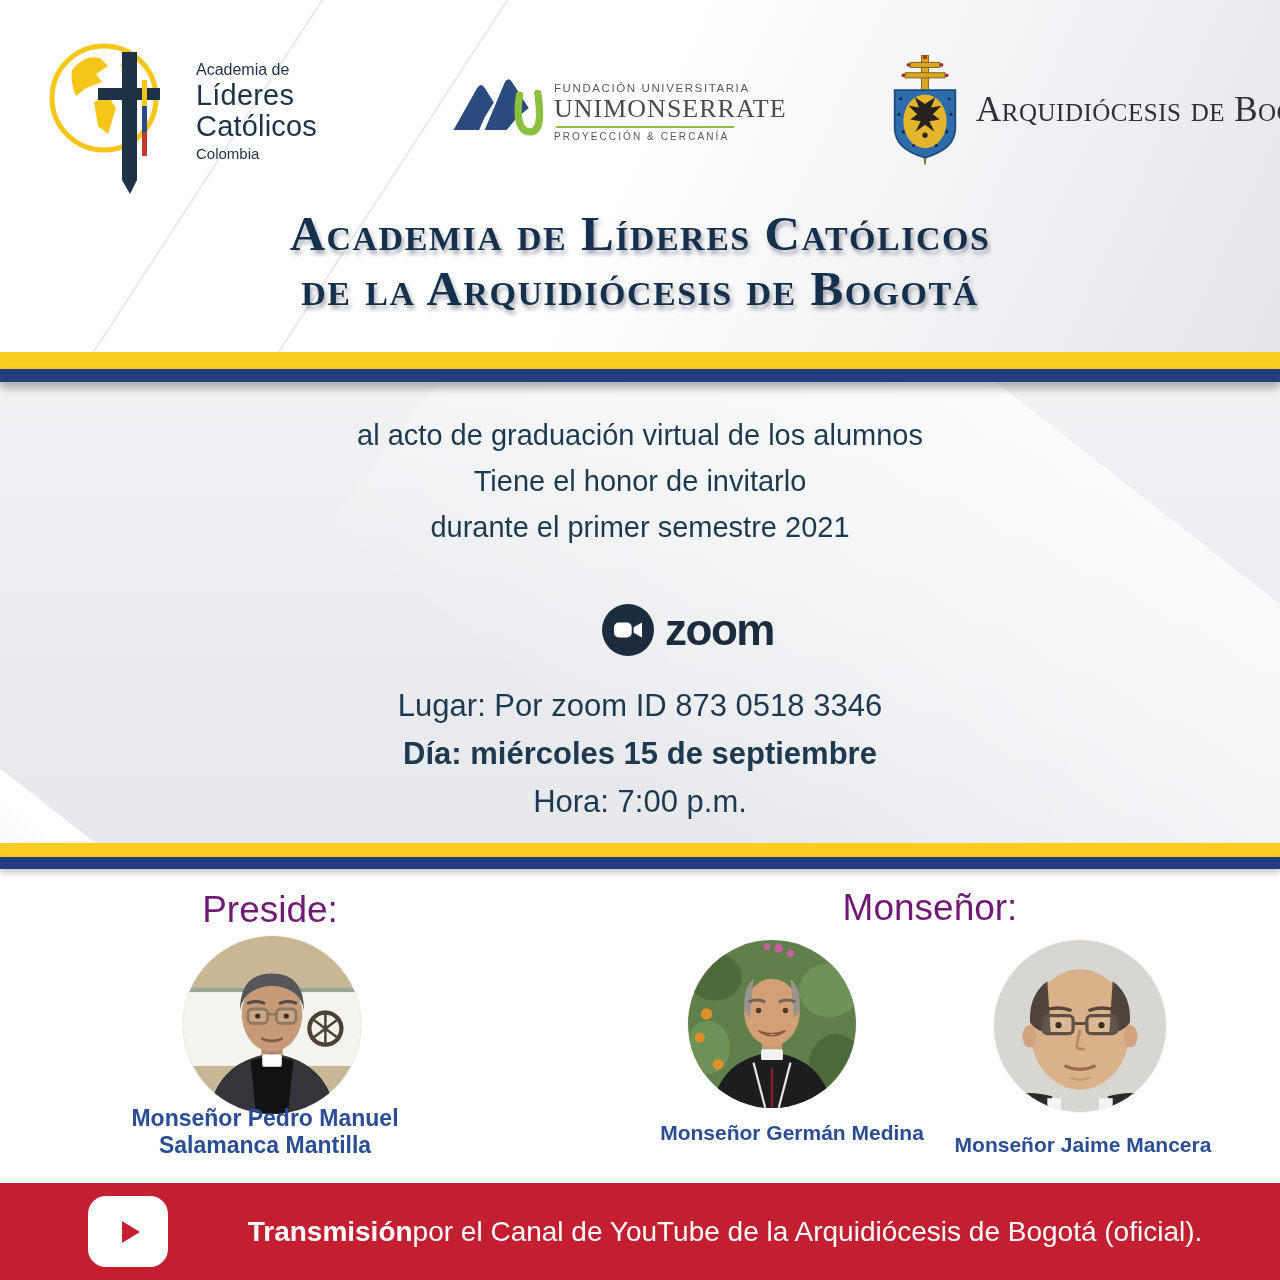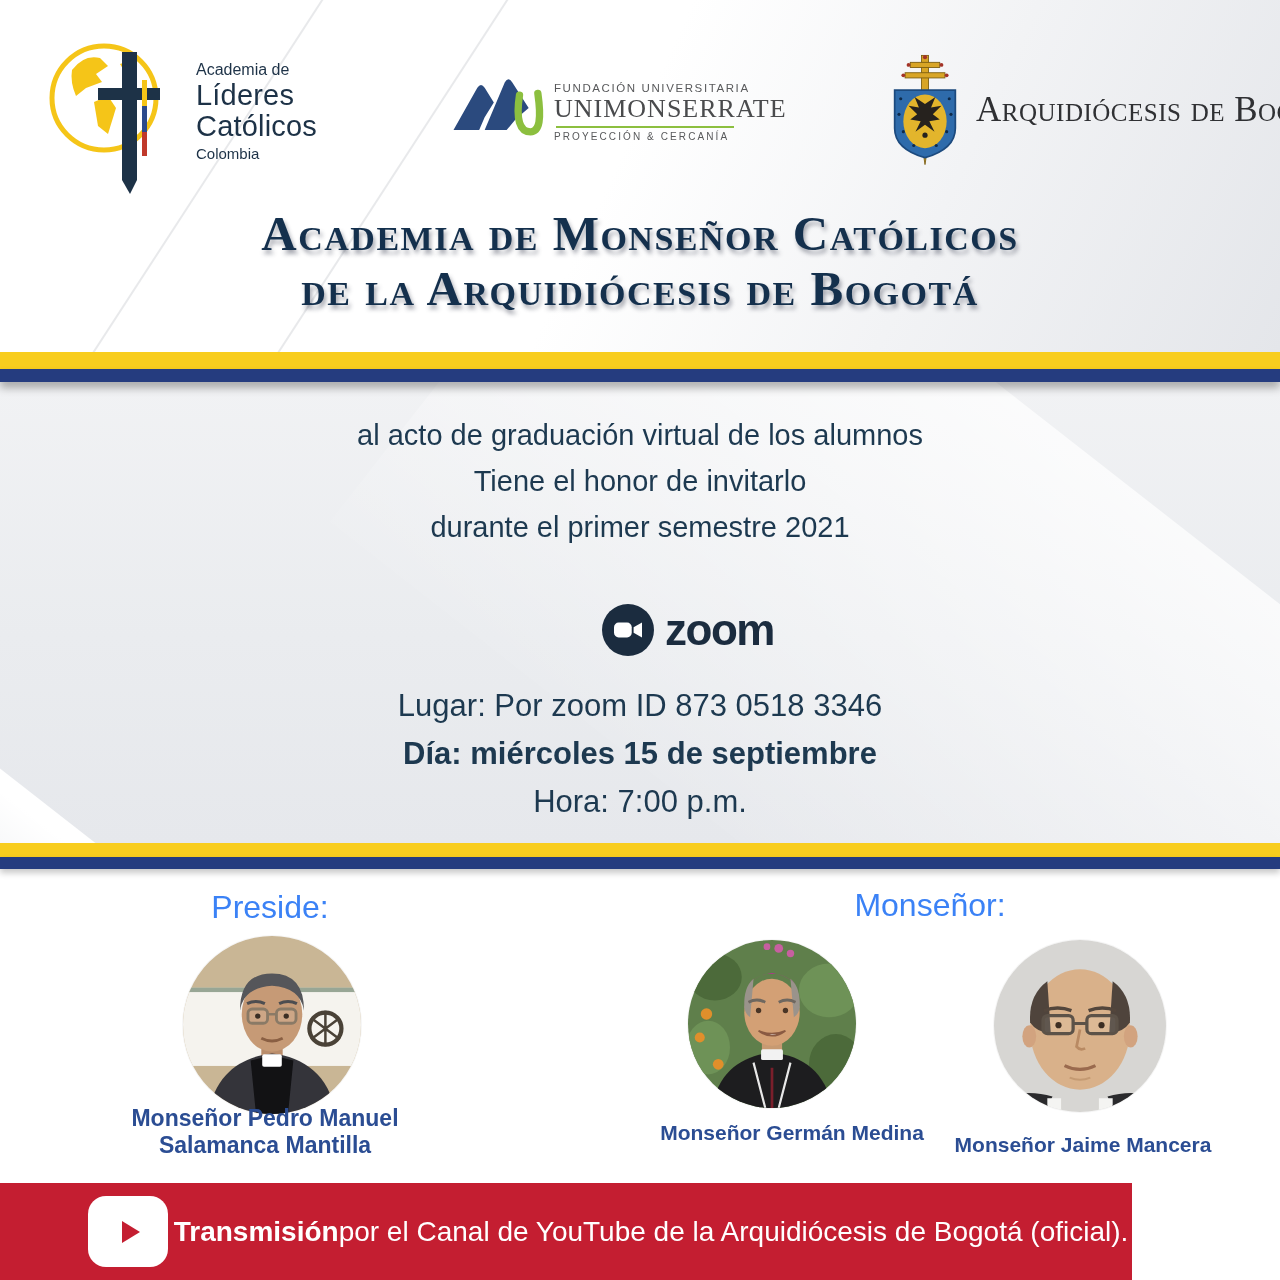--- a/index.html
+++ b/index.html
@@ -74,36 +74,36 @@
     color:#1d3950; font-size:29px; line-height:46px;
   }
   .zoom-row { position:absolute; left:8px; top:222px; width:1280px; display:flex; justify-content:center; align-items:center; gap:11px;padding-left:40px; }
   .zoom-badge { width:52px; height:52px; border-radius:50%; background:#1b2c3f; display:flex; align-items:center; justify-content:center; }
   .zoom-word { font-size:44px; font-weight:bold; color:#1b2c3f; letter-spacing:-1.5px; }
   .details { position:absolute; left:0; top:300px; width:1280px; text-align:center; color:#1d3950; font-size:31px; line-height:48px; }
   .details .bold { font-weight:bold; }
 
   
   .people { position:absolute; left:0; top:869px; width:1280px; height:314px; background:#ffffff; }
-  .sec-label { position:absolute; text-align:center; color:#3b82f6; font-size:32px; }
+  .sec-label { position:absolute; text-align:center; color:#701a75; font-size:37px; }
   .lbl-preside { left:150px; top:20px; width:240px; }
   .lbl-acompanan { left:780px; top:18px; width:300px; }
   .photo { position:absolute; border-radius:50%; overflow:hidden; box-shadow:0 0 0 1px rgba(0,0,0,0.04); }
   .photo svg { display:block; width:100%; height:100%; }
   .ph1 { left:183px; top:67px;  width:178px; height:178px; }
   .ph2 { left:688px; top:71px;  width:168px; height:168px; }
   .ph3 { left:994px; top:71px;  width:172px; height:172px; }
   .name-blue { position:absolute; text-align:center; font-weight:bold; color:#2b4d93; }
   .n1 { left:25px;  top:236px; width:480px; font-size:23px; line-height:27px; }
   .n2 { left:632px; top:252px; width:320px; font-size:21px; }
   .n3 { left:923px; top:264px; width:320px; font-size:21px; }
   .role { position:absolute; left:8px; top:290px; width:540px; text-align:center; color:#3a3a3a; font-size:17px; white-space:nowrap; }
 
   
-  .footer { position:absolute; left:0; top:1183px; width:1132px; height:97px; background:#C41E31; }
+  .footer { position:absolute; left:0; top:1183px; width:1280px; height:97px; background:#C41E31; }
   .yt { position:absolute; left:88px; top:13px; width:80px; height:71px; background:#ffffff; border-radius:18px;
         display:flex; align-items:center; justify-content:center; }
   .footer-text { position:absolute; left:210px; right:40px; top:0; height:97px;
         display:flex; align-items:center; justify-content:center;
         color:#ffffff; font-size:28px; white-space:nowrap; }
   .footer-text .bold { font-weight:bold; }
 </style>
 </head>
 <body>
 
@@ -169,21 +169,21 @@
         <circle cx="75" cy="70" r="1.8" fill="#0e2a4a"></circle>
         <circle cx="20" cy="90" r="1.8" fill="#0e2a4a"></circle>
         <circle cx="70" cy="90" r="1.8" fill="#0e2a4a"></circle>
         <circle cx="32" cy="106" r="1.8" fill="#0e2a4a"></circle>
         <circle cx="58" cy="106" r="1.8" fill="#0e2a4a"></circle>
       </svg>
       <div class="arq-text">Arquidiócesis de Bogotá</div>
     </div>
 
     <div class="title">
-      <div>Academia de Monseñor Católicos</div>
+      <div>Academia de Líderes Católicos</div>
       <div>de la Arquidiócesis de Bogotá</div>
     </div>
   </div>
 
   <div class="stripe y1"></div>
   <div class="stripe b1"></div>
 
   <div class="mid">
     <div class="ribbon rb3"></div>
     <div class="ribbon rb1"></div>

